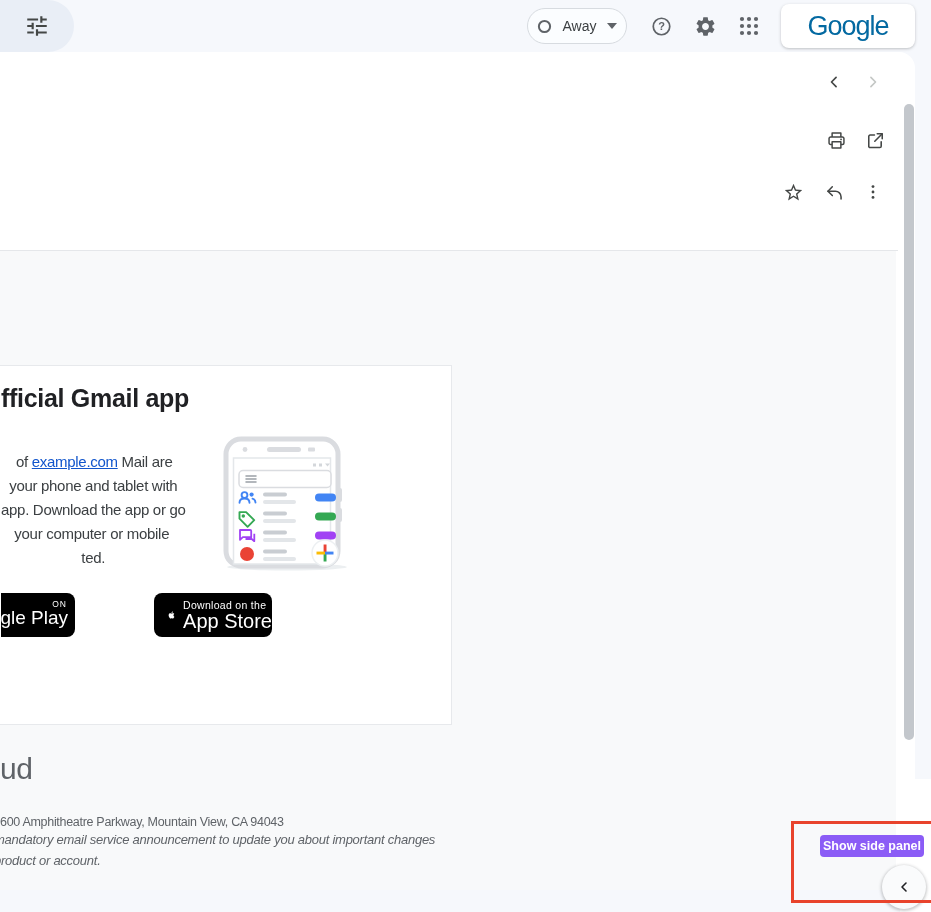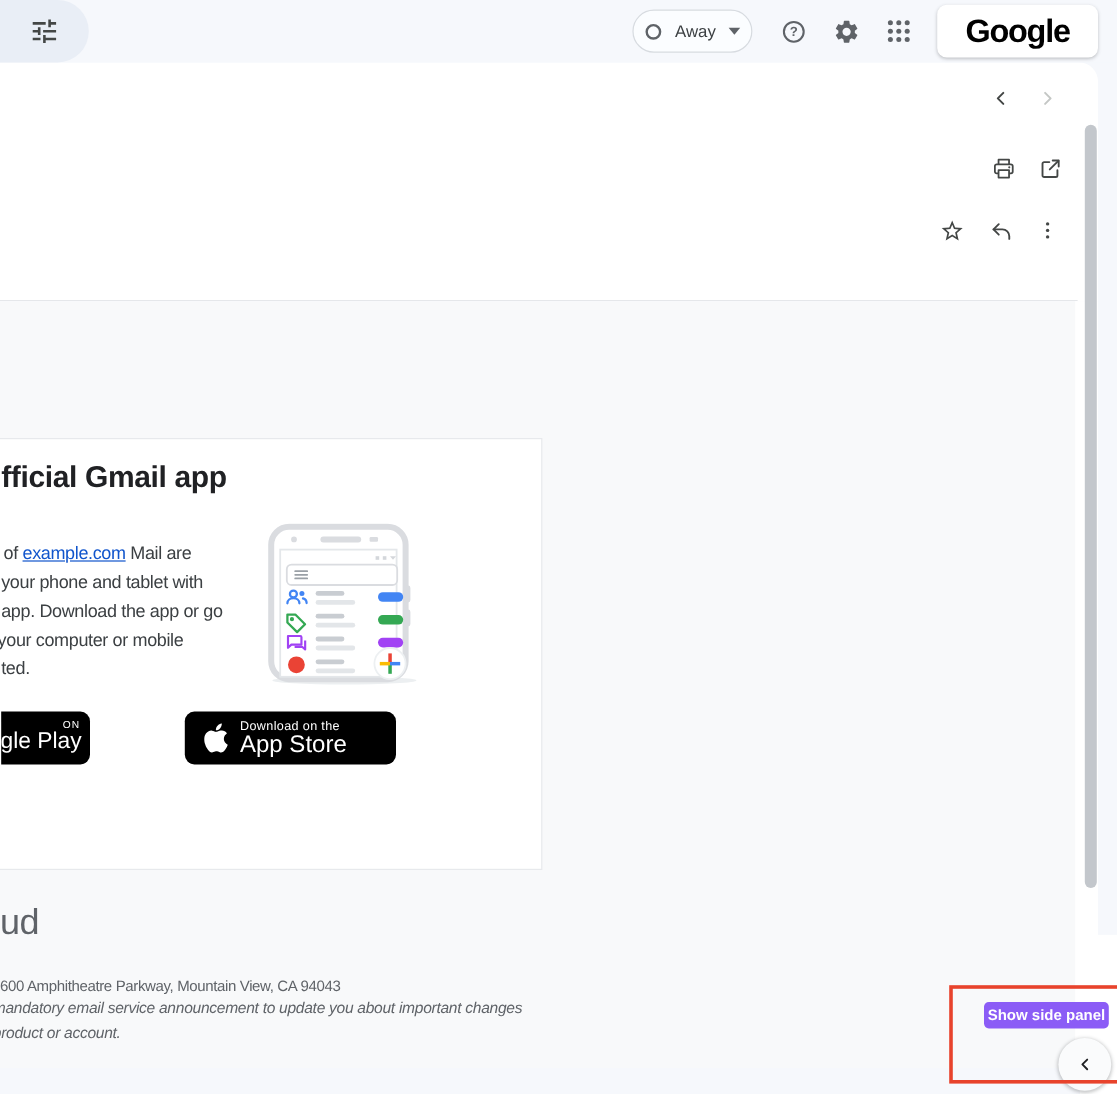--- a/index.html
+++ b/index.html
@@ -10,50 +10,50 @@
   #header{left:0;top:0;width:931px;height:52px;background:#f6f8fc;z-index:5;}
   #search-tail{left:0;top:0;width:74px;height:52px;background:#e9eef6;border-radius:0 26px 26px 0;
     display:flex;align-items:center;justify-content:center;cursor:pointer;}
   #status-chip{left:527px;top:8px;width:100px;height:36px;border:1px solid #d7dbe0;background:#fbfdff;
     border-radius:18px;box-sizing:border-box;display:flex;align-items:center;justify-content:center;gap:11px;cursor:pointer;}
   #status-chip .lbl{font-size:14px;color:#3c4043;}
   .hdr-btn{width:40px;height:40px;top:6px;display:flex;align-items:center;justify-content:center;border-radius:50%;cursor:pointer;}
   #help-btn{left:641px;} #settings-btn{left:685px;} #apps-btn{left:729px;}
   #logo-card{left:781px;top:4px;width:134px;height:44px;background:#fff;border-radius:8px;
     box-shadow:0 1px 3px rgba(60,64,67,.3);display:flex;align-items:center;justify-content:center;cursor:pointer;}
-  #logo-card span{font-size:27px;font-weight:700;letter-spacing:-1px;color:#000000;}
+  #logo-card span{font-size:27px;font-weight:400;letter-spacing:-1px;color:#0369a1;}
 
   
   #rail{left:900px;top:779px;width:31px;height:133px;background:#ffffff;z-index:1;}
 
   
   #panel{left:0;top:52px;width:915px;height:838px;background:#fff;border-radius:0 16px 16px 0;overflow:hidden;z-index:2;text-decoration:underline;}
   .tool-btn{width:40px;height:40px;display:flex;align-items:center;justify-content:center;border-radius:50%;cursor:pointer;}
   #nav-prev{left:814px;top:10px;} #nav-next{left:853px;top:10px;}
   #print-btn{left:816px;top:68px;} #popout-btn{left:855px;top:68px;}
   #star-btn{left:773px;top:120px;} #reply-btn{left:814px;top:120px;} #more-btn{left:853px;top:120px;}
   #divider{left:0;top:198px;width:898px;height:1px;background:#e5e7ea;}
   #body-area{left:0;top:199px;width:915px;height:639px;background:#f8f9fa;}
   #scroll-track{left:896px;top:0;width:19px;height:639px;background:#fff;}
   #scroll-thumb{left:904px;top:-147px;width:10px;height:636px;background:#c3c7cc;border-radius:5px;cursor:grab;}
 
   
   #card{left:-8px;top:114px;width:460px;height:360px;background:#fff;border:1px solid #e7e9ec;box-sizing:border-box;}
   #card h1{position:absolute;left:8px;top:18px;margin:0;font-size:25px;font-weight:600;letter-spacing:-0.3px;color:#202124;white-space:nowrap;}
-  #para{position:absolute;left:8px;top:84px;font-size:15px;letter-spacing:-0.3px;line-height:24px;color:#3c4043;}
+  #para{position:absolute;left:8px;top:84px;font-size:15px;letter-spacing:-0.3px;line-height:24px;color:#3c4043;text-align:center;}
   #para .ln{white-space:nowrap;height:24px;}
   #para .ln1{padding-left:2px;} #para .ln4{margin-left:-3px;}
   #para a{color:#1155cc;text-decoration:underline;cursor:pointer;}
   #phone-wrap{position:absolute;left:230px;top:70px;}
   
   #play-badge{position:absolute;left:8px;top:227px;width:74px;height:44px;background:#000;border-radius:0 8px 8px 0;
     color:#fff;overflow:hidden;cursor:pointer;}
   #play-badge .top{position:absolute;right:8px;top:6px;font-size:8.5px;letter-spacing:1px;}
   #play-badge .name{position:absolute;right:7px;top:14px;font-size:19px;font-weight:500;white-space:nowrap;}
-  #appstore-badge{position:absolute;left:161px;top:227px;width:176px;height:44px;background:#000;border-radius:8px;
+  #appstore-badge{position:absolute;left:161px;top:227px;width:118px;height:44px;background:#000;border-radius:8px;
     color:#fff;display:flex;align-items:center;cursor:pointer;}
   #appstore-badge .txt{display:flex;flex-direction:column;margin-left:8px;}
   #appstore-badge .top{font-size:10.5px;letter-spacing:0.3px;}
   #appstore-badge .name{font-size:20px;font-weight:500;line-height:21px;white-space:nowrap;}
   #apple-logo{margin-left:14px;}
 
   
   #brand{left:0;top:501px;font-size:30px;font-weight:500;letter-spacing:-0.5px;color:#5f6368;}
   #address{left:0;top:549px;font-size:12.5px;letter-spacing:-0.3px;color:#5f6368;white-space:nowrap;margin-top:15px;}
   .note{left:-6px;font-style:italic;font-size:13px;letter-spacing:-0.25px;color:#5f6368;white-space:nowrap;}

